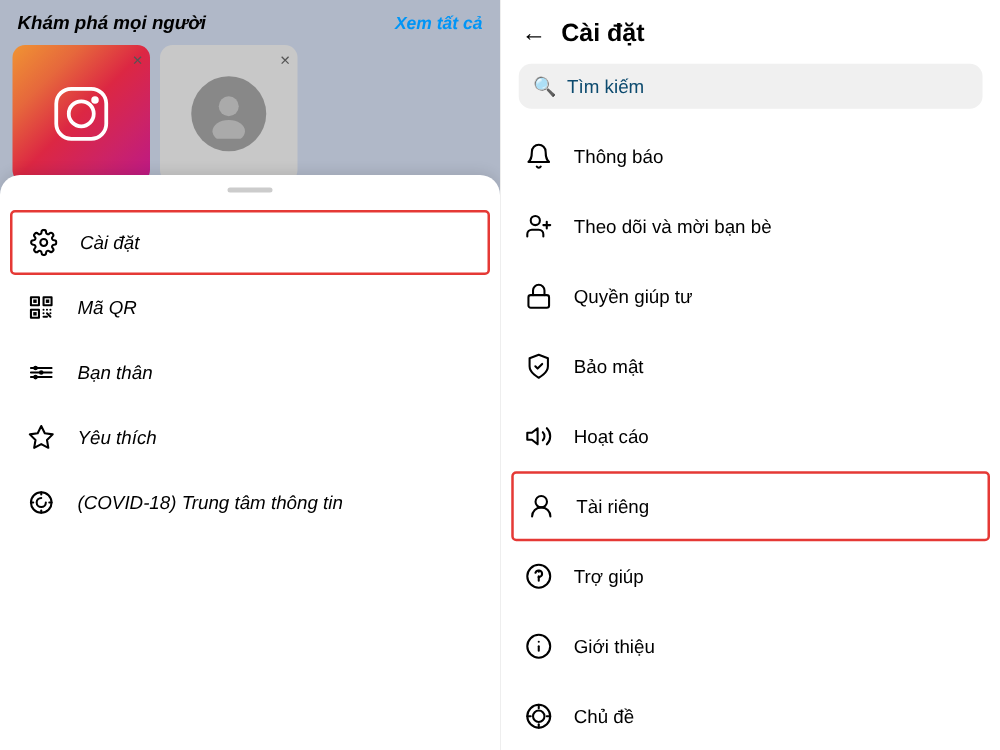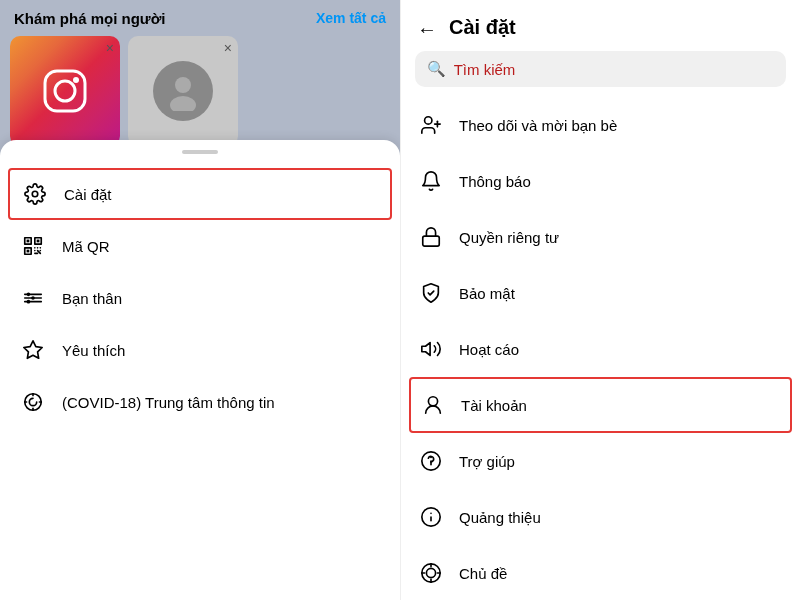--- a/index.html
+++ b/index.html
@@ -12,20 +12,21 @@
       background: #fff;
     }
 
     
     .left-panel {
       width: 400px;
       height: 600px;
       position: relative;
       background: #eab308;
       overflow: hidden;
+      font-style: italic;
     }
 
     .explore-bg {
       width: 100%;
       height: 160px;
       background: #b0b8c8;
       position: relative;
       display: flex;
     }
 
@@ -193,21 +194,21 @@
       gap: 8px;
     }
 
     .search-icon-sym {
       font-size: 15px;
       color: #888;
     }
 
     .search-placeholder {
       font-size: 15px;
-      color: #b91c1c;
+      color: #0c4a6e;
     }
 
     .settings-item {
       display: flex;
       align-items: center;
       padding: 14px 16px;
       cursor: pointer;
       position: relative;
     }
 
@@ -358,47 +359,47 @@
   </div>
 
   <div class="search-bar">
     <span class="search-icon-sym">🔍</span>
     <span class="search-placeholder">Tìm kiếm</span>
   </div>
 
   <div class="settings-item">
     <span class="s-icon">
       <svg class="icon-svg" viewBox="0 0 24 24">
+        <path d="M18 8A6 6 0 0 0 6 8c0 7-3 9-3 9h18s-3-2-3-9"></path>
+        <path d="M13.73 21a2 2 0 0 1-3.46 0"></path>
+      </svg>
+    </span>
+    <span class="s-label">Thông báo</span>
+  </div>
+
+  <div class="settings-item">
+    <span class="s-icon">
+      <svg class="icon-svg" viewBox="0 0 24 24">
         <path d="M16 21v-2a4 4 0 0 0-4-4H6a4 4 0 0 0-4 4v2"></path>
         <circle cx="9" cy="7" r="4"></circle>
         <line x1="19" y1="8" x2="19" y2="14"></line>
         <line x1="22" y1="11" x2="16" y2="11"></line>
       </svg>
     </span>
     <span class="s-label">Theo dõi và mời bạn bè</span>
   </div>
 
   <div class="settings-item">
     <span class="s-icon">
       <svg class="icon-svg" viewBox="0 0 24 24">
-        <path d="M18 8A6 6 0 0 0 6 8c0 7-3 9-3 9h18s-3-2-3-9"></path>
-        <path d="M13.73 21a2 2 0 0 1-3.46 0"></path>
-      </svg>
-    </span>
-    <span class="s-label">Thông báo</span>
-  </div>
-
-  <div class="settings-item">
-    <span class="s-icon">
-      <svg class="icon-svg" viewBox="0 0 24 24">
         <rect x="3" y="11" width="18" height="11" rx="2" ry="2"></rect>
         <path d="M7 11V7a5 5 0 0 1 10 0v4"></path>
       </svg>
     </span>
-    <span class="s-label">Quyền riêng tư</span>
+    <span class="s-label">Quyền giúp tư</span>
   </div>
 
   <div class="settings-item">
     <span class="s-icon">
       <svg class="icon-svg" viewBox="0 0 24 24">
         <path d="M12 22s8-4 8-10V5l-8-3-8 3v7c0 6 8 10 8 10z"></path>
         <polyline points="9 12 11 14 15 10"></polyline>
       </svg>
     </span>
     <span class="s-label">Bảo mật</span>
@@ -415,21 +416,21 @@
     <span class="s-label">Hoạt cáo</span>
   </div>
 
   <div class="settings-item highlighted">
     <span class="s-icon">
       <svg class="icon-svg" viewBox="0 0 24 24">
         <circle cx="12" cy="8" r="5"></circle>
         <path d="M20 21a8 8 0 1 0-16 0"></path>
       </svg>
     </span>
-    <span class="s-label">Tài khoản</span>
+    <span class="s-label">Tài riêng</span>
   </div>
 
   <div class="settings-item">
     <span class="s-icon">
       <svg class="icon-svg" viewBox="0 0 24 24">
         <circle cx="12" cy="12" r="10"></circle>
         <path d="M12 16v-4"></path>
         <circle cx="12" cy="8" r="1" fill="#000" stroke="none"></circle>
         <path d="M9.09 9a3 3 0 0 1 5.83 1c0 2-3 3-3 3"></path>
       </svg>
@@ -438,21 +439,21 @@
   </div>
 
   <div class="settings-item">
     <span class="s-icon">
       <svg class="icon-svg" viewBox="0 0 24 24">
         <circle cx="12" cy="12" r="10"></circle>
         <line x1="12" y1="16" x2="12" y2="12"></line>
         <line x1="12" y1="8" x2="12.01" y2="8"></line>
       </svg>
     </span>
-    <span class="s-label">Quảng thiệu</span>
+    <span class="s-label">Giới thiệu</span>
   </div>
 
   <div class="settings-item">
     <span class="s-icon">
       <svg class="icon-svg" viewBox="0 0 24 24">
         <circle cx="12" cy="12" r="5"></circle>
         <circle cx="12" cy="12" r="10" fill="none"></circle>
         <line x1="12" y1="2" x2="12" y2="5"></line>
         <line x1="12" y1="19" x2="12" y2="22"></line>
         <line x1="2" y1="12" x2="5" y2="12"></line>

